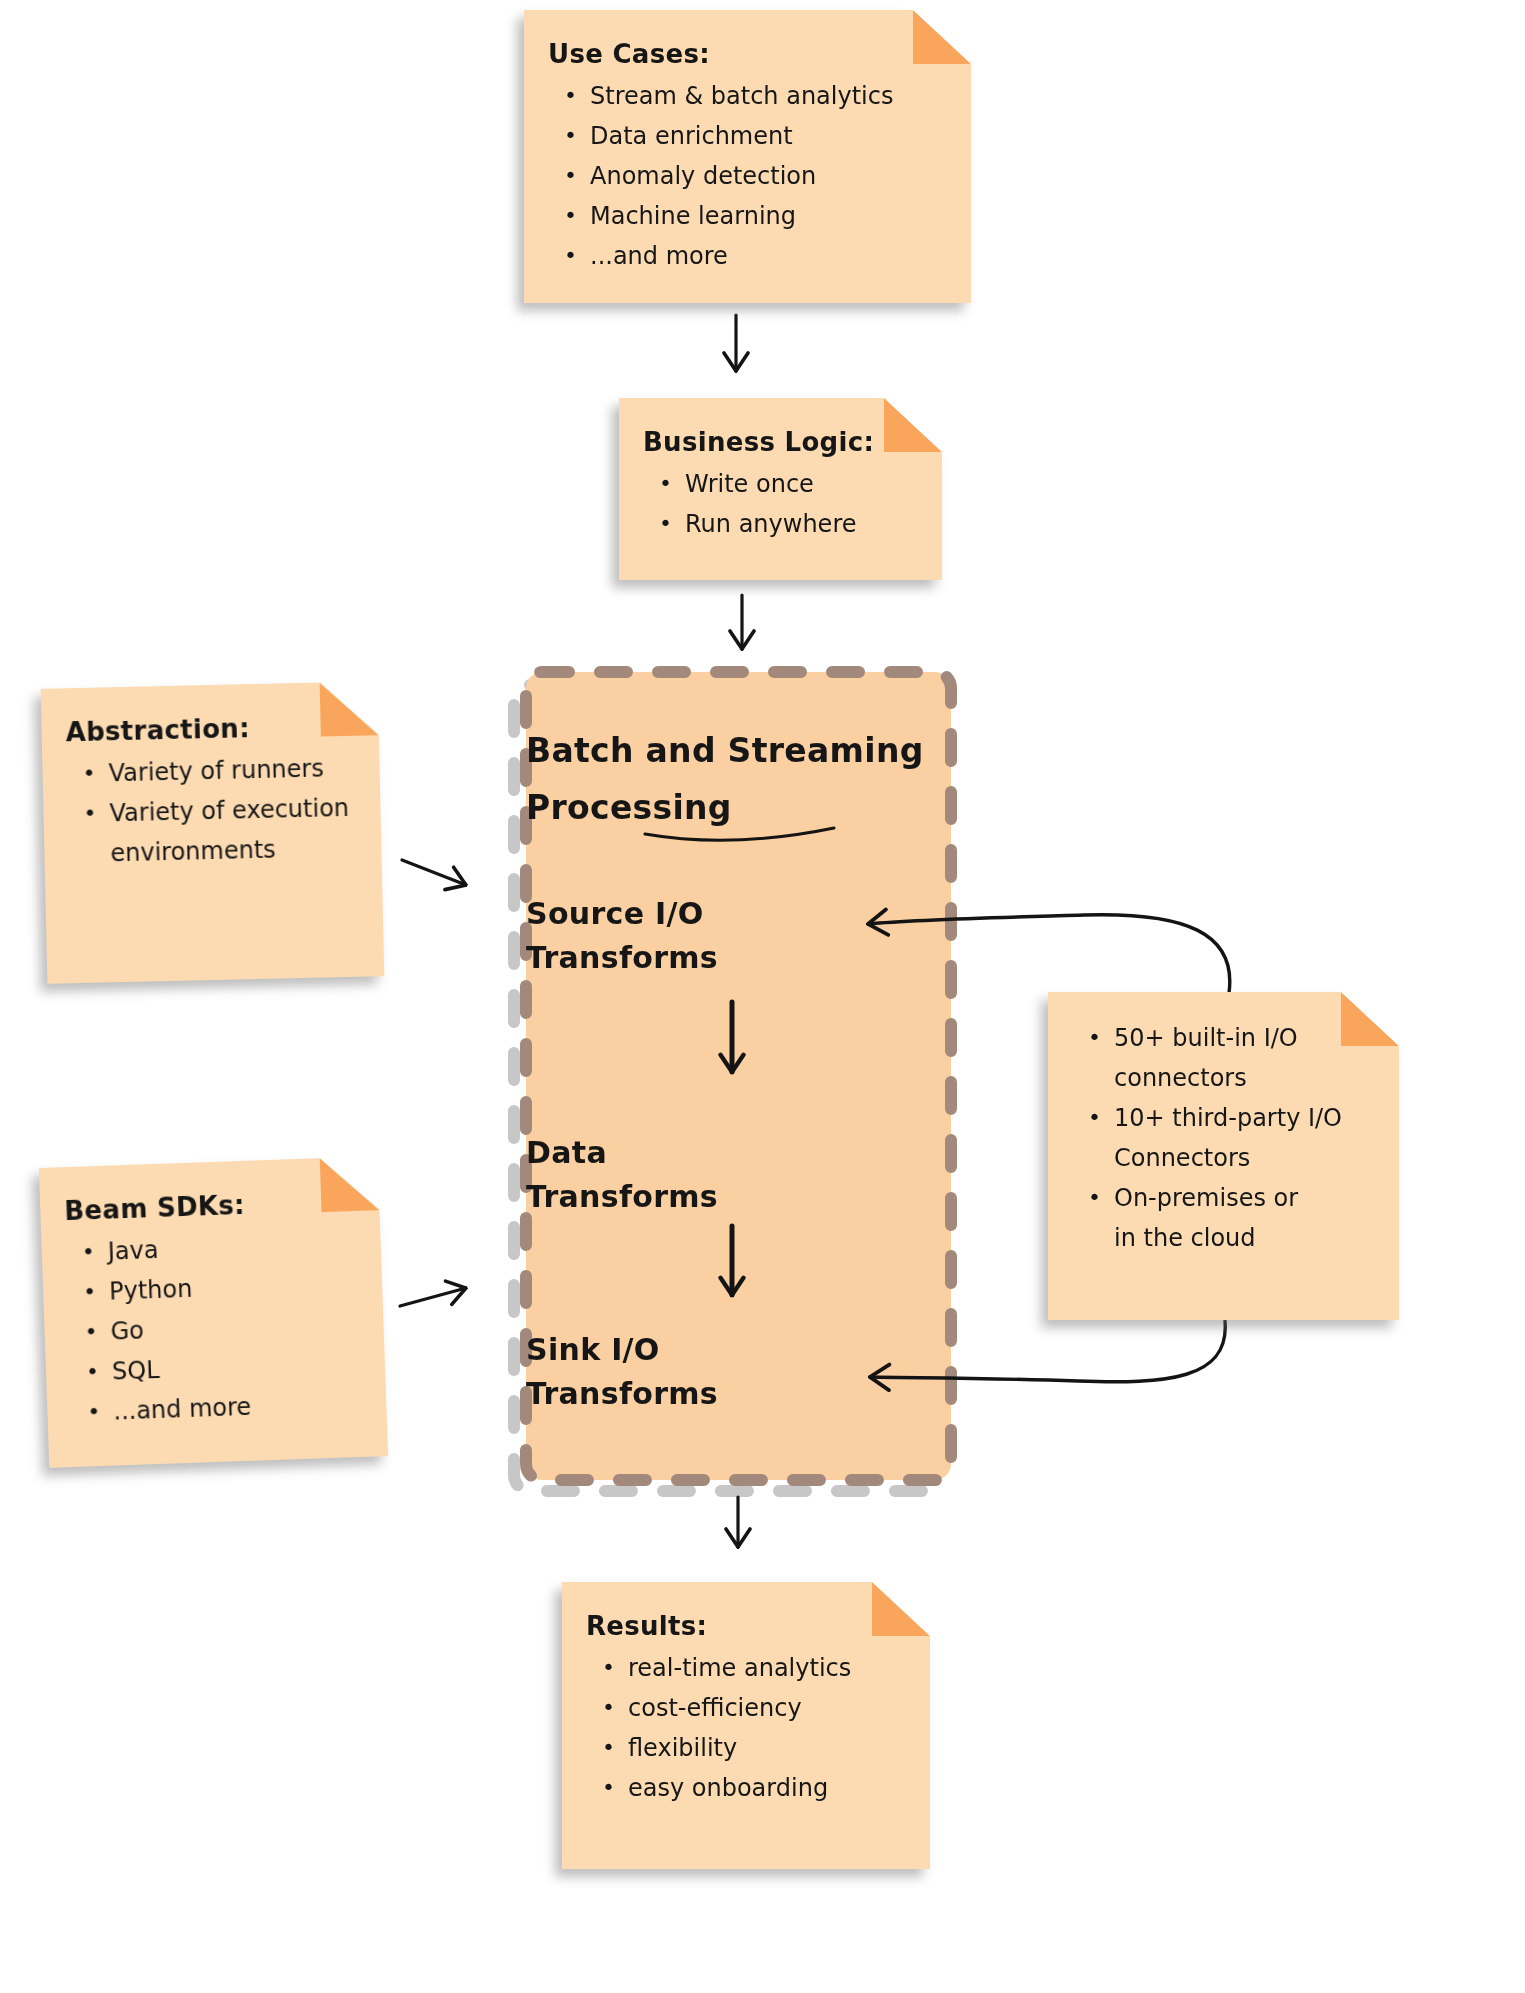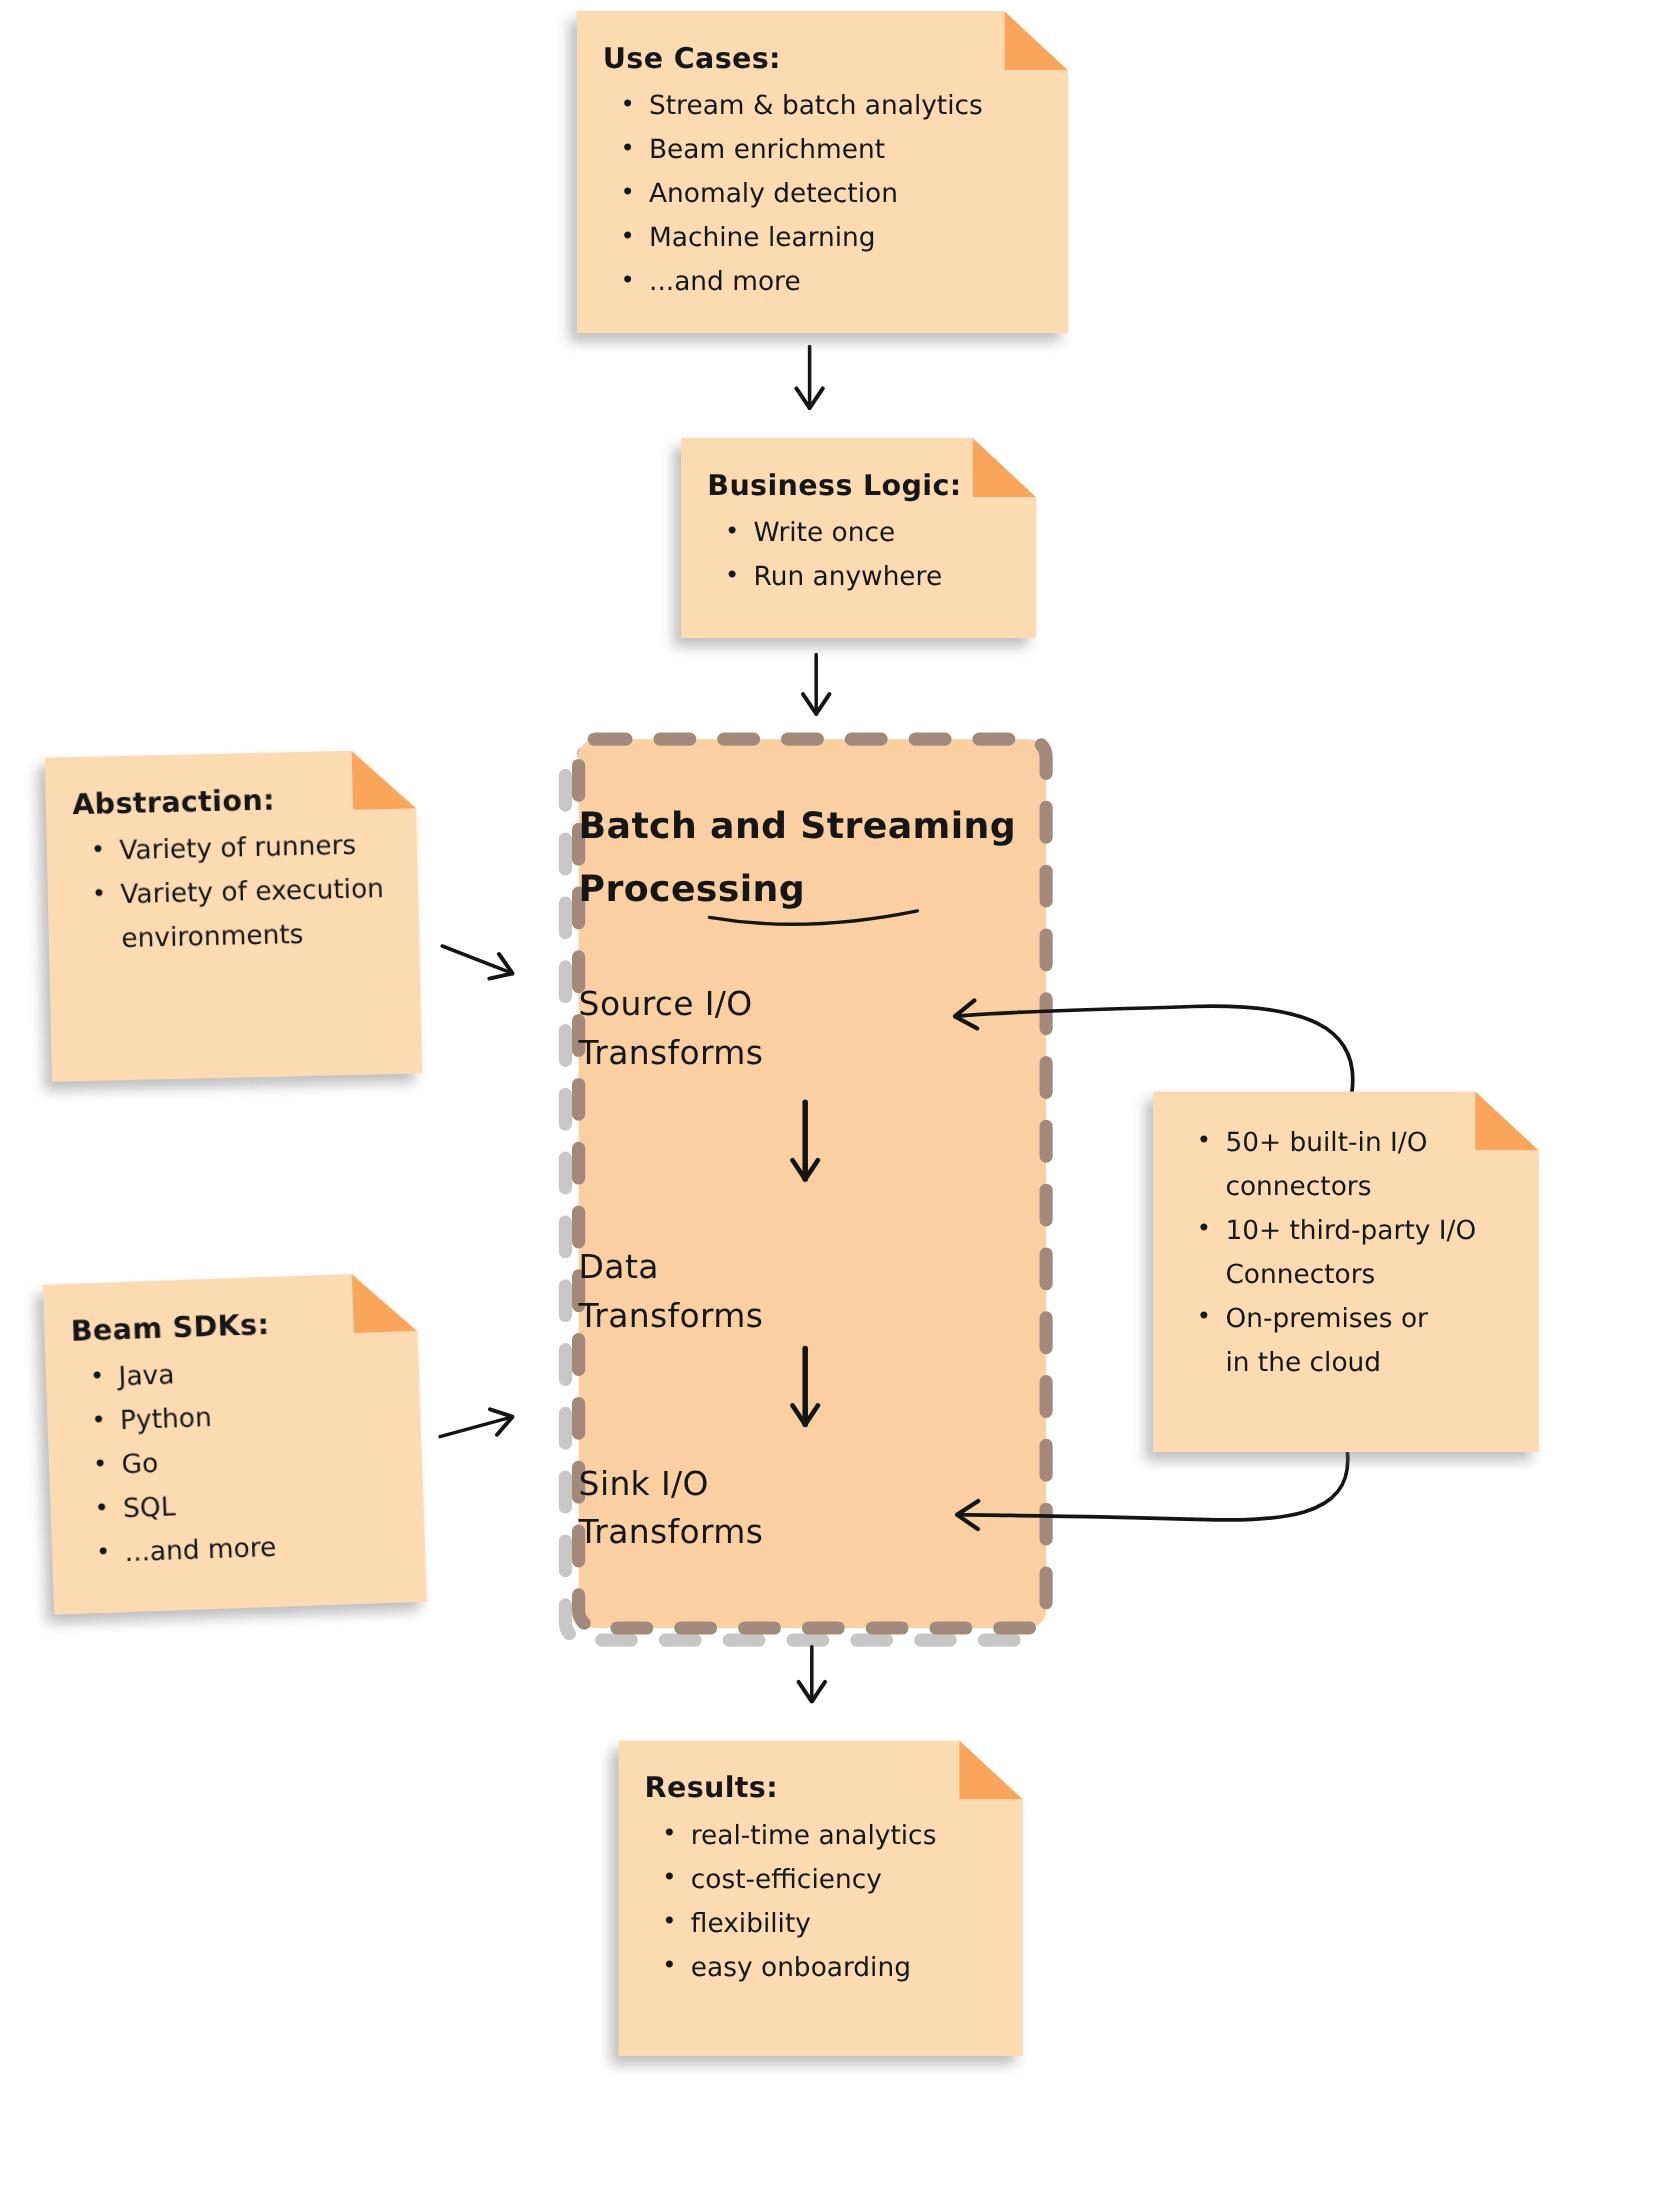--- a/index.html
+++ b/index.html
@@ -24,21 +24,21 @@
     background:var(--note-fold,#F9A65C);
     clip-path:polygon(0 0, 100% 100%, 0 100%);
   }
   .note-title{font-size:26px;font-weight:bold;line-height:40px;letter-spacing:.3px;}
   .note-list{margin:2px 0 0 0;padding:0;list-style:none;font-size:24px;line-height:40px;}
   .note-list li{position:relative;padding-left:42px;white-space:pre-line;}
   .note-list li::before{content:"\2022";position:absolute;left:16px;top:0;font-size:22px;}
   
   .box-label{position:absolute;left:510px;width:425px;text-align:left;z-index:2;}
   .box-title{top:722px;font-size:33px;font-weight:bold;line-height:57px;letter-spacing:.3px;}
-  .box-step{font-size:30px;line-height:44px;letter-spacing:.3px;}
+  .box-step{font-size:30px;line-height:44px;letter-spacing:.3px;font-weight:bold;}
 </style>
 </head>
 <body>
 
 <div class="canvas">
 
   <svg class="arrow-layer" width="1525" height="1993" viewBox="0 0 1525 1993">
     <defs>
       <marker id="ah" viewBox="-15 -11 16 22" refX="0" refY="0" markerWidth="7.5" markerHeight="11" orient="auto">
         <path d="M -12 -8 L 0 0 L -12 8" fill="none" stroke="#141414" stroke-width="2.4" stroke-linecap="round"></path>
@@ -64,21 +64,21 @@
 
     <path d="M 1213 993 C 1221 933 1170 912 1068 915 C 975 918 905 919 852 924" fill="none" stroke="#141414" stroke-width="3.4" stroke-linecap="round" marker-end="url(#ah)"></path>
     <path d="M 1209 1321 C 1214 1380 1150 1384 1062 1381 C 975 1378 912 1378 854 1377" fill="none" stroke="#141414" stroke-width="3.4" stroke-linecap="round" marker-end="url(#ah)"></path>
   </svg>
 
   <div class="note-wrap" style="left:508px;top:10px;width:447px;height:293px">
     <div class="note">
       <div class="note-title">Use Cases:</div>
       <ul class="note-list">
         <li>Stream &amp; batch analytics</li>
-        <li>Beam enrichment</li>
+        <li>Data enrichment</li>
         <li>Anomaly detection</li>
         <li>Machine learning</li>
         <li>...and more</li>
       </ul>
     </div>
   </div>
 
   <div class="note-wrap" style="left:603px;top:398px;width:323px;height:182px">
     <div class="note">
       <div class="note-title">Business Logic:</div>

